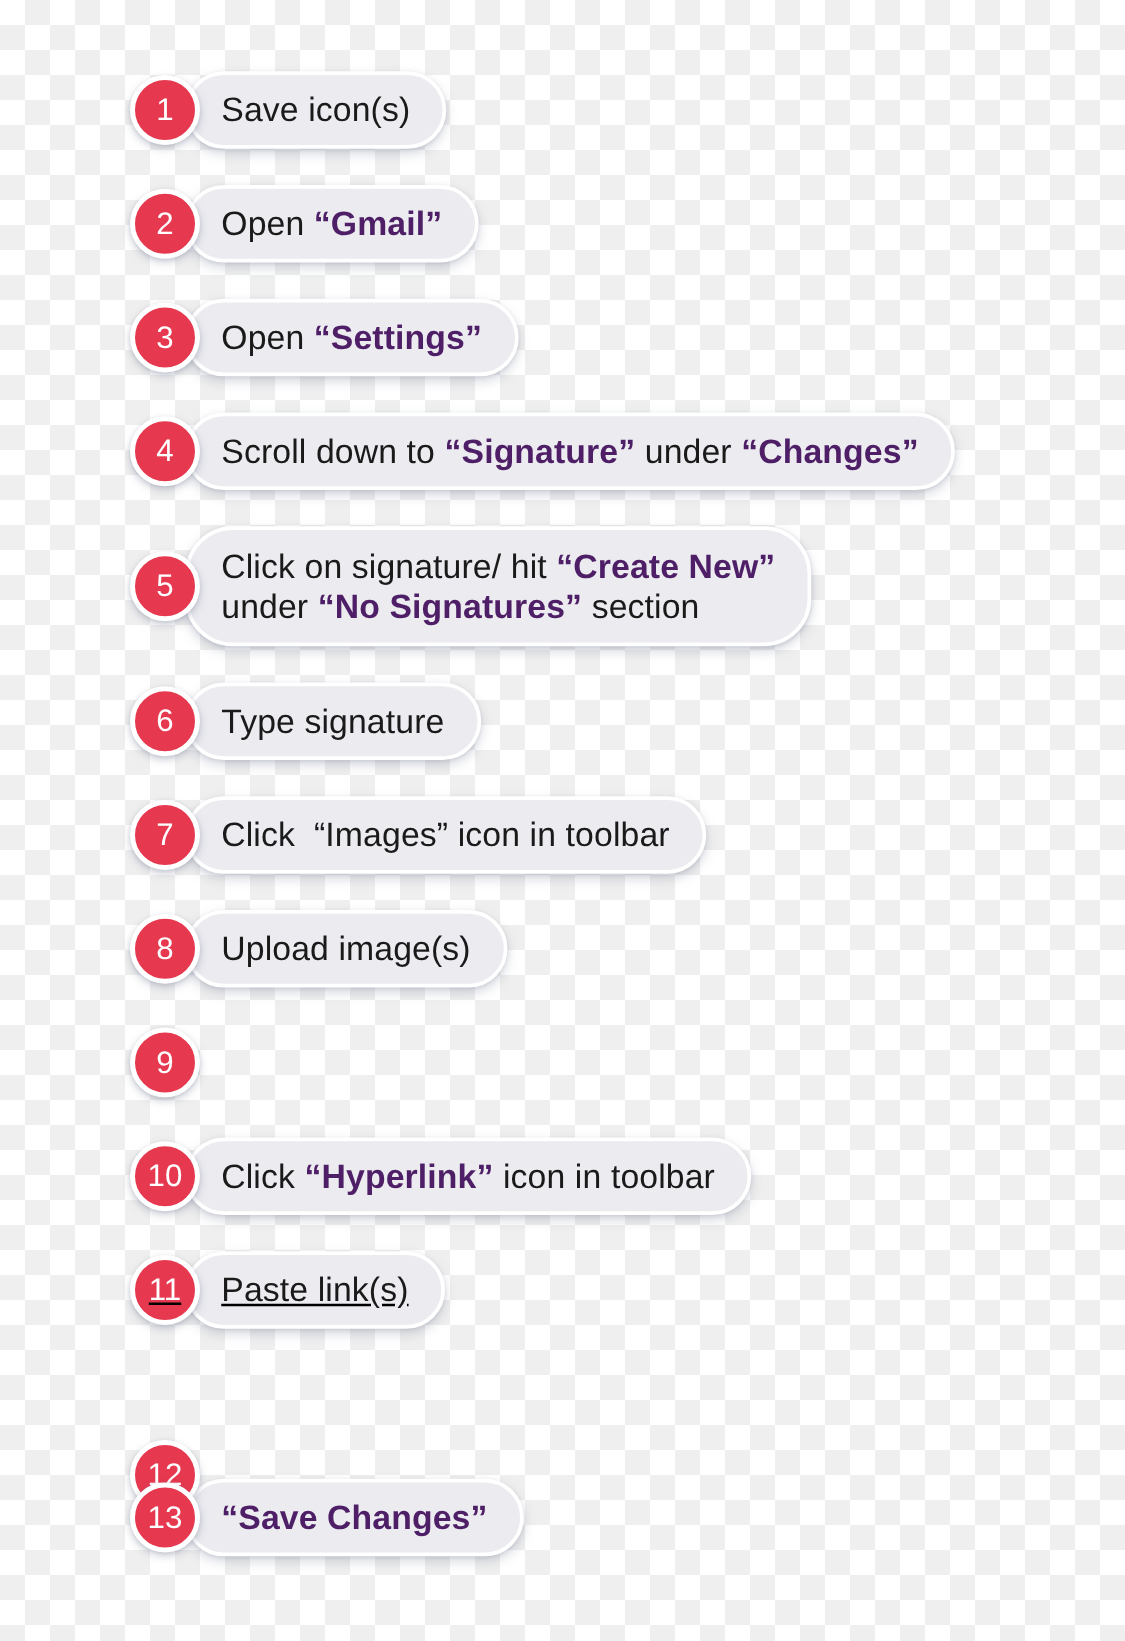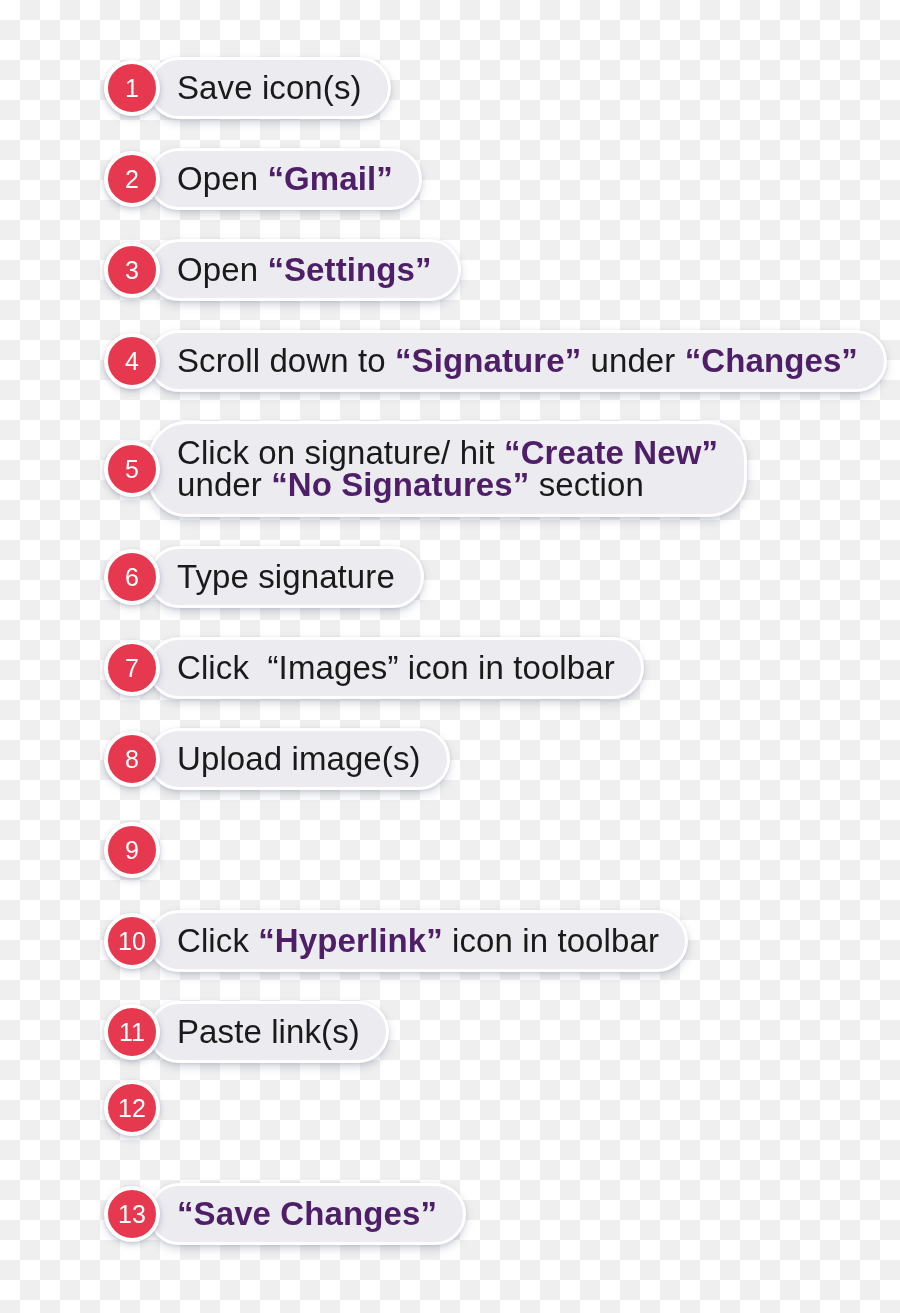--- a/index.html
+++ b/index.html
@@ -77,21 +77,21 @@
       0 1px 3px rgba(120,125,150,0.20);
     z-index: 2;
   }
 
   .step-pill.two-line {
     height: 96px;
     border-radius: 38px;
   }
 
   .step-text {
-    font-size: 33px;
+    font-size: 27px;
     line-height: 34px;
     color: #1a1a1a;
     white-space: pre;
     letter-spacing: 0.1px;
   }
 
   .step-pill.two-line .step-text {
     white-space: normal;
     line-height: 32px;
   }
@@ -167,27 +167,27 @@
     </li>
     <li class="step-row" style="top: 817px;">
       <div class="step-badge">9</div>
     </li>
     <li class="step-row" style="top: 908px;">
       <div class="step-badge">10</div>
       <div class="step-pill">
         <div class="step-text"><span class=""><span class="seg-plain">Click </span><span class="seg-em">“Hyperlink”</span><span class="seg-plain"> icon in toolbar</span></span></div>
       </div>
     </li>
-    <li class="step-row" style="top: 999px;">
+    <li class="step-row" style="top: 999px; text-decoration: underline;">
       <div class="step-badge">11</div>
       <div class="step-pill">
         <div class="step-text"><span class=""><span class="seg-plain">Paste link(s)</span></span></div>
       </div>
     </li>
-    <li class="step-row" style="top: 1075px;">
+    <li class="step-row" style="top: 1152px; flex-direction: column;">
       <div class="step-badge">12</div>
     </li>
     <li class="step-row" style="top: 1181px;">
       <div class="step-badge">13</div>
       <div class="step-pill">
         <div class="step-text"><span class=""><span class="seg-em">“Save Changes”</span></span></div>
       </div>
     </li>
   </ol>
 

